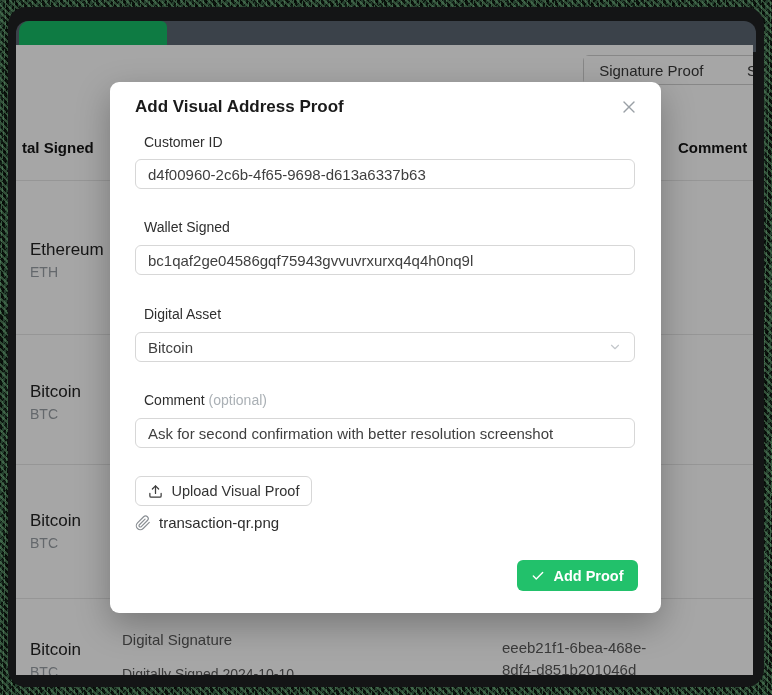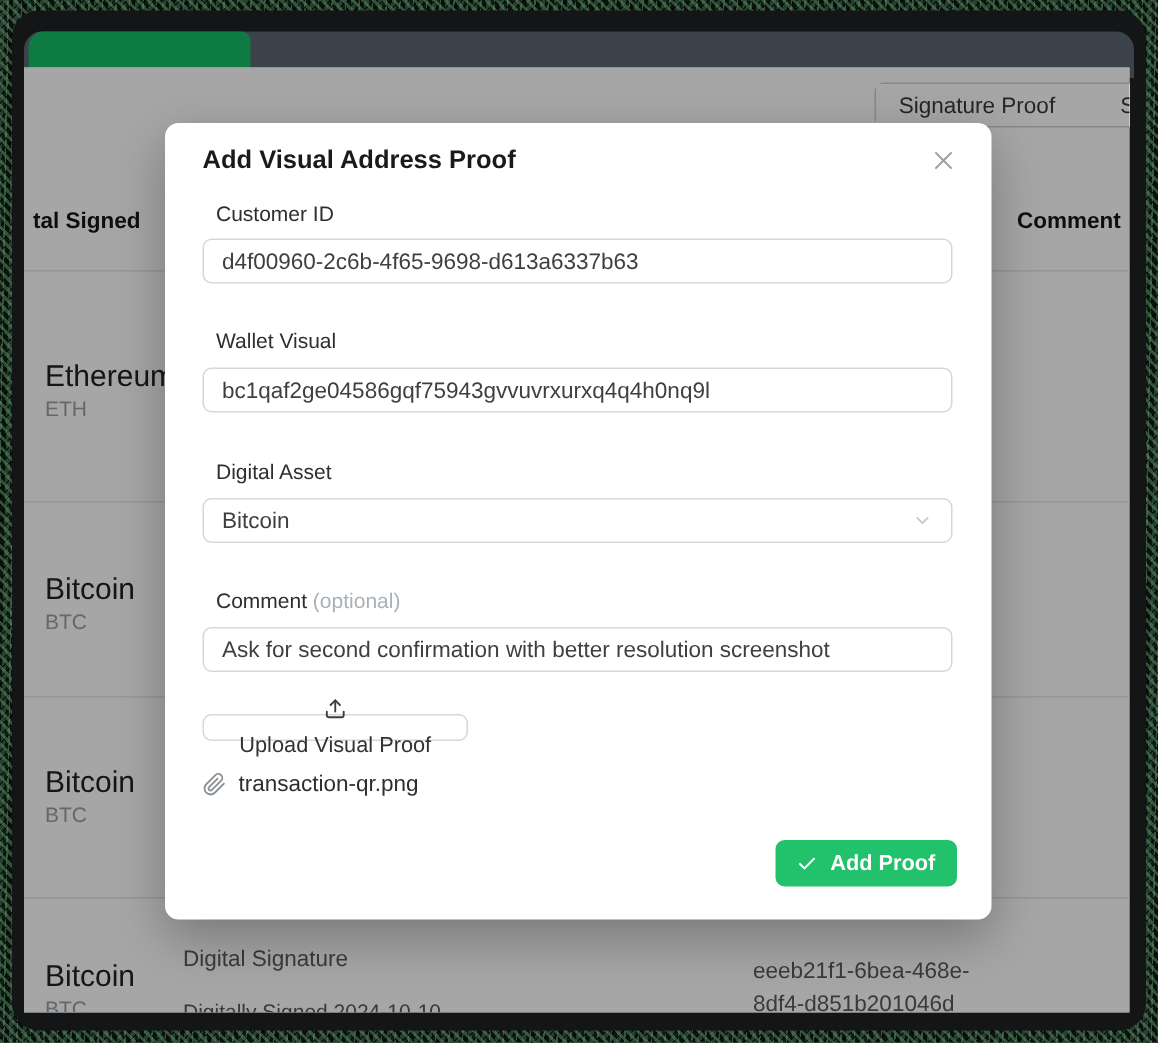--- a/index.html
+++ b/index.html
@@ -48,21 +48,21 @@
   .right-group .seg {
     display:flex; align-items:center; justify-content:center;
     font-size:15px; color:#3a3a3a; background:#fff; border:none; cursor:pointer;
     font-family:"Liberation Sans",sans-serif; white-space:nowrap;
   }
   .seg-1 { width:136px; border-right:1px solid #cfcfcf; }
   .seg-2 { width:74px; justify-content:flex-start; padding-left:14px; }
 
   .col-header { position:absolute; font-size:15px; font-weight:bold; color:#161616; white-space:nowrap; }
   .h-divider { position:absolute; left:0; right:0; height:1px; background:#e6e6e6; }
-  .cell-name { position:absolute; font-size:20px; color:#232323; white-space:nowrap; }
+  .cell-name { position:absolute; font-size:17px; color:#232323; white-space:nowrap; }
   .cell-sub  { position:absolute; font-size:14px; color:#9aa0a6; white-space:nowrap; }
   .cell-mid  { position:absolute; font-size:15px; color:#5a5a5a; white-space:nowrap; }
   .cell-sig  { position:absolute; font-size:15px; color:#5a5a5a; white-space:nowrap; }
 
   .backdrop { position:absolute; inset:0; background:rgba(0,0,0,0.35); }
 
   
   .modal {
     position:absolute; left:94px; top:37px; width:551px; height:531px;
     background:#fff; border-radius:9px; box-shadow:0 12px 34px rgba(0,0,0,.28);
@@ -76,24 +76,24 @@
     border:1px solid #d7d7d7; border-radius:6px; padding:0 12px;
     font-family:"Liberation Sans",sans-serif; font-size:15px; color:#3f3f3f; background:#fff;
   }
   .select-box {
     position:absolute; left:25px; width:500px; height:30px;
     border:1px solid #d7d7d7; border-radius:6px; background:#fff;
     display:flex; align-items:center; padding:0 12px; cursor:pointer;
   }
   .select-value { font-size:15px; color:#3f3f3f; flex:1; }
   .upload-btn {
-    position:absolute; left:25px; top:394px; width:177px; height:18px;
+    position:absolute; left:25px; top:394px; width:177px; height:30px;
     display:flex; align-items:center; justify-content:center; gap:9px;
     background:#fff; border:1px solid #d7d7d7; border-radius:6px; cursor:pointer;
-    font-family:"Liberation Sans",sans-serif; font-size:14.5px; color:#333;flex-direction:column;
+    font-family:"Liberation Sans",sans-serif; font-size:14.5px; color:#333;
   }
   .attachment { position:absolute; left:25px; top:432px; display:flex; align-items:center; gap:8px; }
   .attachment span { font-size:15px; color:#2e2e2e; }
   .add-proof-btn { right:23px; top:478px; width:121px; height:31px; position:absolute; gap:8px; font-weight:bold; font-size:14.5px; }
   svg { display:block; }
 </style>
 </head>
 <body>
 
 <div class="noise-bg"></div>
@@ -146,21 +146,21 @@
       <button class="close-btn">
         <svg width="20" height="20" viewBox="0 0 24 24" fill="none" stroke="#9aa0a6" stroke-width="1.6" stroke-linecap="round">
           <line x1="6" y1="6" x2="18" y2="18"></line>
             <line x1="18" y1="6" x2="6" y2="18"></line>
         </svg>
       </button>
 
       <div class="field-label" style="top:52px;">Customer ID</div>
       <input class="text-input" style="top: 77px;" value="d4f00960-2c6b-4f65-9698-d613a6337b63">
 
-      <div class="field-label" style="top:137px;">Wallet Visual</div>
+      <div class="field-label" style="top:137px;">Wallet Signed</div>
       <input class="text-input" style="top: 163px;" value="bc1qaf2ge04586gqf75943gvvuvrxurxq4q4h0nq9l">
 
       <div class="field-label" style="top:224px;">Digital Asset</div>
       <div class="select-box" style="top:250px;">
         <div class="select-value">Bitcoin</div>
         <span>
           <svg width="14" height="14" viewBox="0 0 24 24" fill="none" stroke="#c3c7cb" stroke-width="2" stroke-linecap="round" stroke-linejoin="round">
             <polyline points="6 9 12 15 18 9"></polyline>
           </svg>
         </span>

